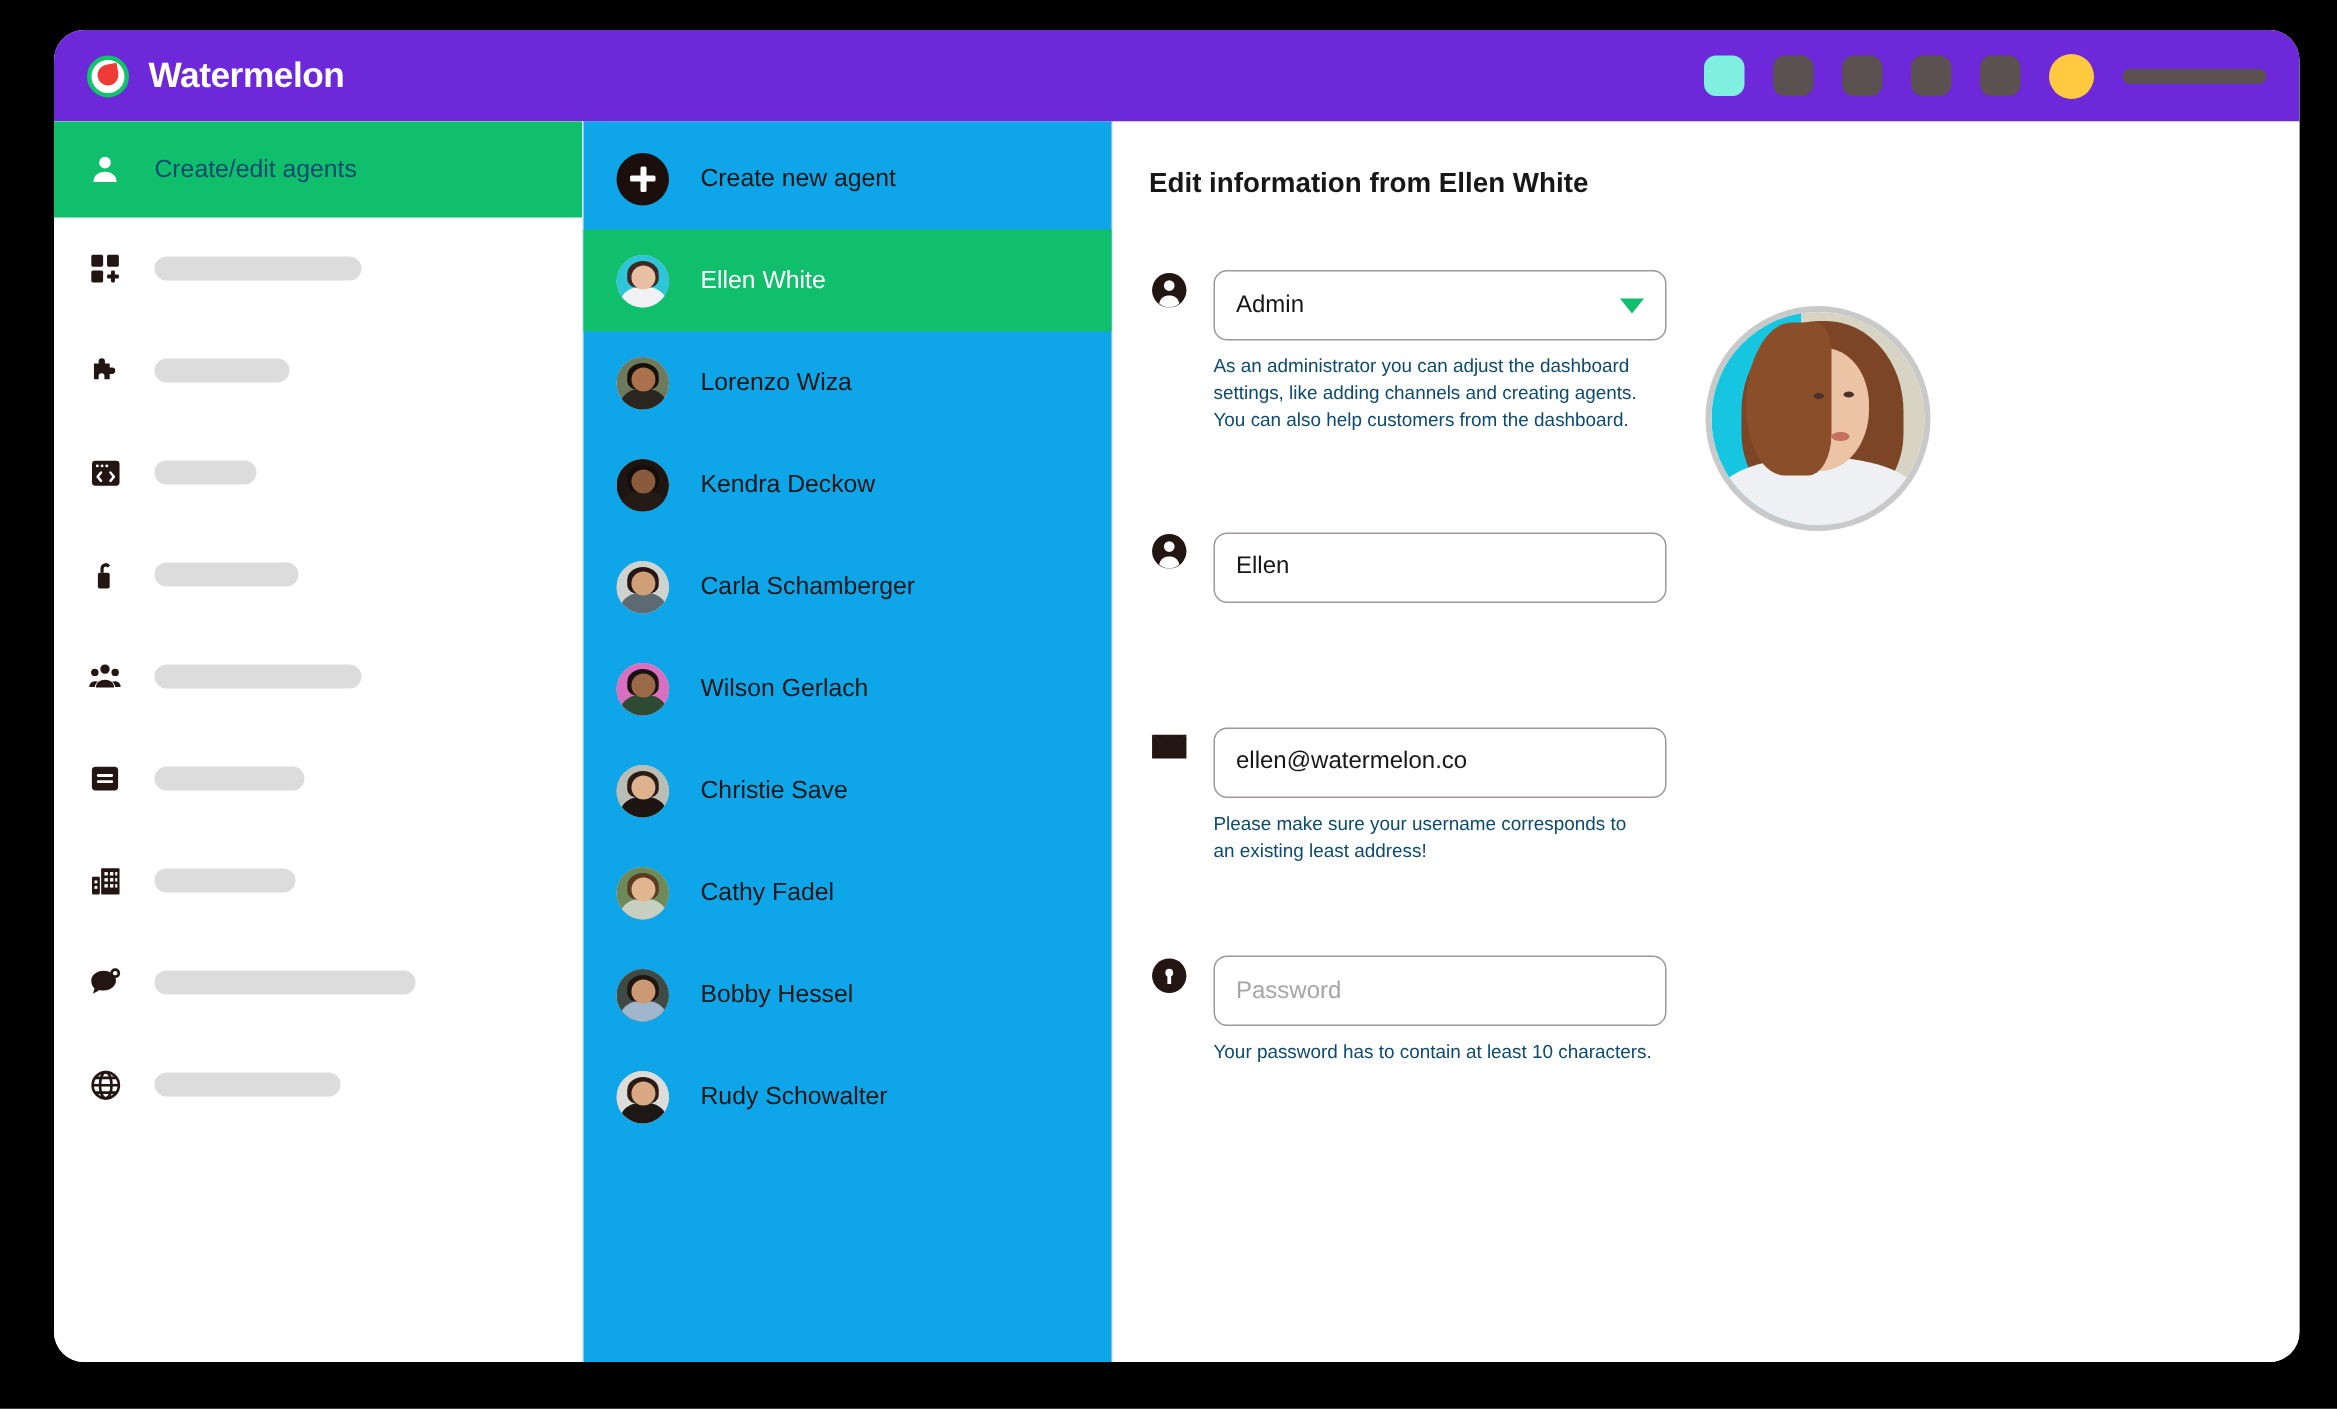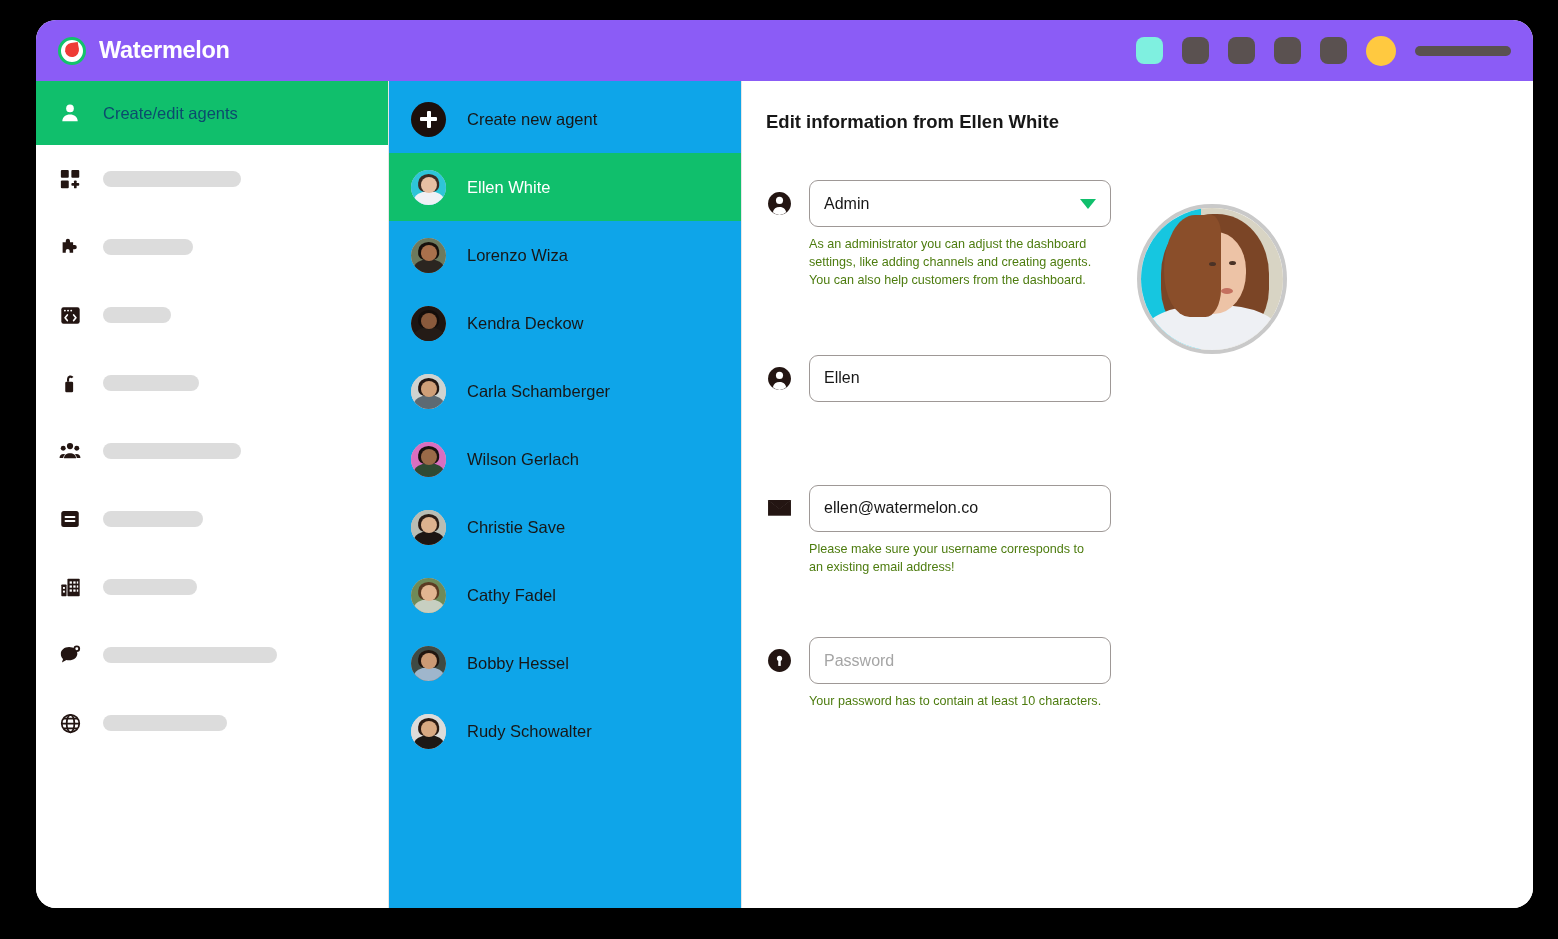--- a/index.html
+++ b/index.html
@@ -18,21 +18,21 @@
     background: #ffffff;
     border-radius: 20px;
     overflow: hidden;
     display: flex;
     flex-direction: column;
   }
 
   
   #titlebar {
     height: 61px;
-    background: #8b5cf6;
+    background: #6d28d9;
     display: flex;
     align-items: center;
     padding: 0 22px 0 22px;
     flex: 0 0 61px;
   }
   #brand { display: flex; align-items: center; gap: 13px; }
   #logo-mark {
     width: 28px; height: 28px; border-radius: 50%;
     background: #ffffff;
     border: 3.5px solid #13c36b;
@@ -178,21 +178,21 @@
   }
   #panel-title {
     font-size: 18.5px;
     color: #171717;
     margin-bottom: 25px;
   }
   #panel-title b { font-weight: bold; }
 
   #form-col { width: 345px; }
 
-  .field-row { display: flex; align-items: center; gap: 17px; margin-top: 47px; }
+  .field-row { display: flex; align-items: flex-start; gap: 17px; margin-top: 47px; }
   .field-icon {
     width: 26px; height: 26px; flex: 0 0 26px;
     display: flex; align-items: center; justify-content: center;
   }
   .field-ctl {
     flex: 1 1 auto;
     height: 47px;
     border: 1.6px solid #9e9896;
     border-radius: 9px;
     background: #ffffff;
@@ -207,21 +207,21 @@
   #role-caret {
     width: 0; height: 0;
     border-left: 8px solid transparent;
     border-right: 8px solid transparent;
     border-top: 10px solid #10bf6c;
   }
   .helper-text {
     margin: 9px 0 0 43px;
     font-size: 12.6px;
     line-height: 1.42;
-    color: #4d7c0f;
+    color: #0c4a6e;
     width: 290px;
   }
   .gap-14 { height: 14px; }
   .gap-18 { height: 18px; }
   #save-button {
     margin-top: 26px;
     margin-left: 43px;
     width: 302px;
     height: 45px;
     background: #10bf6c;
@@ -582,21 +582,21 @@
             <svg width="25" height="20" viewBox="0 0 24 18" fill="#231512">
               <path d="M1 1.6h22v14.8H1z"></path>
               <path d="M1.4 1.6 12 9.6 22.6 1.6z" fill="#ffffff"></path>
               <path d="M0.6 1.2h22.8L12 10.2z"></path>
             </svg>
           </span>
           <div class="field-ctl">
             <span>ellen@watermelon.co</span>
           </div>
         </div>
-        <div class="helper-text">Please make sure your username corresponds to an existing email address!</div>
+        <div class="helper-text">Please make sure your username corresponds to an existing least address!</div>
 
         <div class="gap-14"></div>
 
         
         <div class="field-row">
           <span class="field-icon">
             <svg width="25" height="25" viewBox="0 0 24 24" fill="#231512">
               <circle cx="12" cy="12" r="11"></circle>
               <circle cx="12" cy="10" r="2.5" fill="#ffffff"></circle>
               <path d="M10.8 10.6h2.4v6.6h-2.4z" fill="#ffffff"></path>

